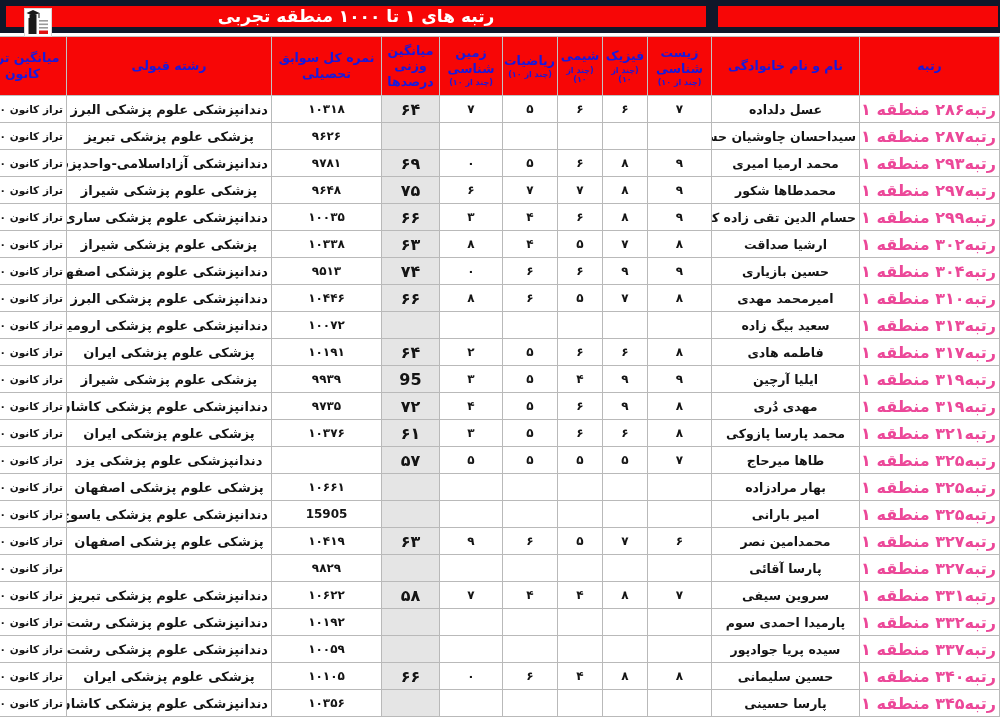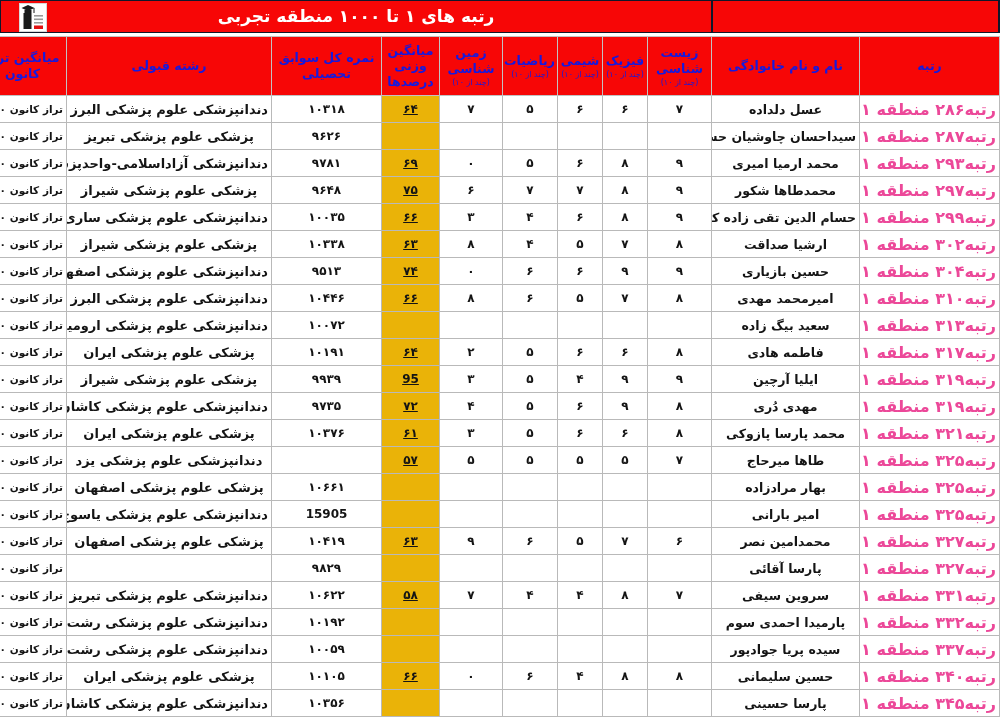--- a/index.html
+++ b/index.html
@@ -9,21 +9,21 @@
     direction: rtl;
     background: #ffffff;
     overflow: hidden;
   }
   .sheet { width: 1000px; height: 717px; position: relative; background: #fff; }
 
   
   .title-bar { display: flex; height: 33px; width: 1000px; }
   .title-cell {
     background: #f70606;
-    border: 1px solid #0f172a;
+    border: 6px solid #0f172a;
     position: relative;
     display: flex; align-items: center; justify-content: center;
   }
   .title-cell.right { width: 288px; border-right-width: 2px; }
   .title-cell.main { width: 712px; }
   .title-text {
     color: #ffffff; font-size: 17px; font-weight: bold;
     white-space: nowrap; line-height: 1;
   }
   .logo-box { position: absolute; left: 18px; top: 2px; width: 28px; height: 29px; }
@@ -33,21 +33,21 @@
     width: 1000px; margin-top: 3px;
     border-collapse: collapse; table-layout: fixed;
   }
   .rank-table th {
     background: #f70606; color: #141ae0;
     border: 1px solid #c2c2c2;
     height: 59px; vertical-align: middle; text-align: center;
     padding: 1px 2px; overflow: hidden;
   }
   .h-label { font-size: 12.5px; font-weight: bold; line-height: 1.25; }
-  .h-sub   { font-size: 8px;  font-weight: normal; margin-top: 2px; }
+  .h-sub   { font-size: 8px;  font-weight: bold; margin-top: 2px; }
 
   .rank-table td {
     border: 1px solid #b9b9b9;
     background: #ffffff;
     height: 27px; vertical-align: middle; text-align: center;
     font-weight: bold; color: #141414;
     padding: 0 3px; white-space: nowrap; overflow: hidden;
   }
 
   
@@ -60,21 +60,21 @@
   .col-geology      { width: 63px;  }
   .col-weighted_avg { width: 58px;  }
   .col-gpa_score    { width: 110px;  }
   .col-field        { width: 205px; }
   .col-kanoon_score { width: 88px;  }
 
   td.col-rank         { color: #ec4899; font-size: 16px; cursor: pointer; }
   td.col-name         { font-size: 12.5px; }
   td.col-biology, td.col-physics, td.col-chemistry,
   td.col-math, td.col-geology { font-size: 12px; }
-  td.col-weighted_avg { background: #eab308; font-size: 12px; text-decoration: underline; }
+  td.col-weighted_avg { background: #e5e5e5; font-size: 16px; }
   td.col-gpa_score    { font-size: 12px; }
   td.col-field        { font-size: 13px; }
   td.col-kanoon_score { font-size: 10.5px; padding-left: 48px; }
 </style>
 </head>
 <body>
 
 <div class="sheet">
 
   <div class="title-bar">

